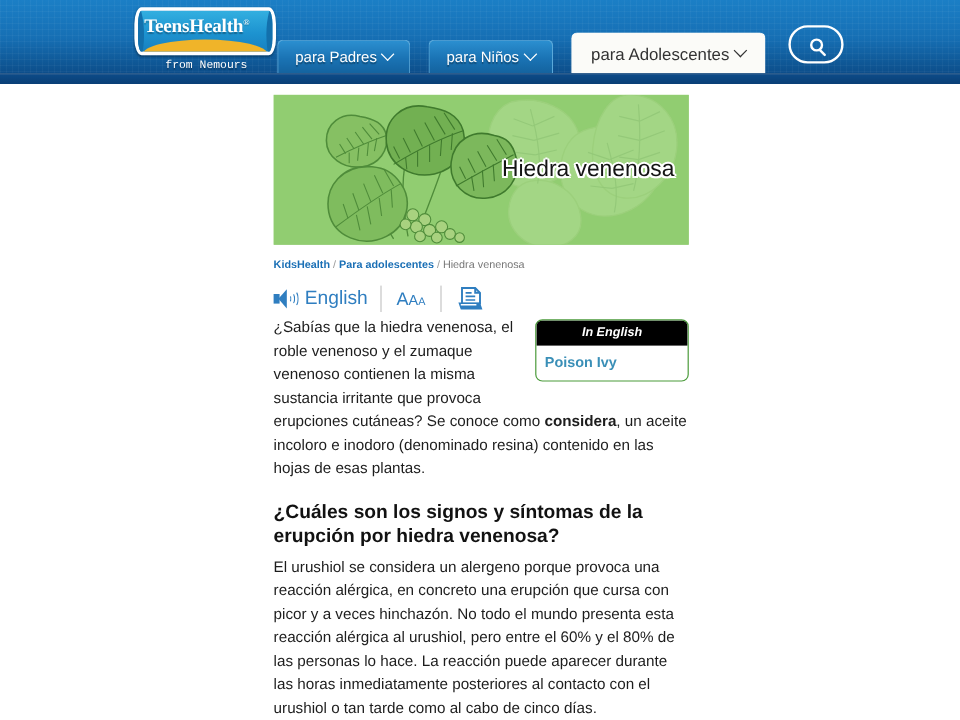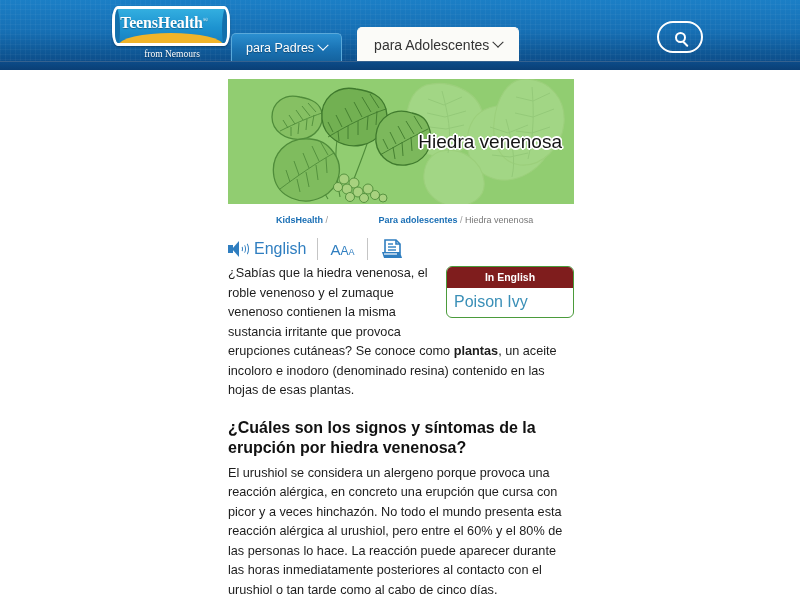--- a/index.html
+++ b/index.html
@@ -89,21 +89,21 @@
     bottom: -14px;
     height: 24px;
     border-radius: 50%;
     background: #f0b429;
     z-index: 2;
   }
   .logo-sub {
     margin-top: 3px;
     font-size: 9.5px;
     color: #ffffff;
-    font-family: Liberation Serif, serif;
+    font-family: Liberation Mono, monospace;
     text-shadow: 0 1px 1px rgba(0,0,0,0.35);
   }
 
   
   .nav-tabs {
     position: absolute;
     left: 231px;
     bottom: 9px;
     display: flex;
     align-items: flex-end;
@@ -214,21 +214,20 @@
     font-size: 9px;
     color: #8b8b8b;
     line-height: 12px;
     white-space: nowrap;
   }
   .breadcrumb a {
     color: #1a6fb5;
     font-weight: bold;
     text-decoration: none;
     cursor: pointer;
-    margin-left: 48px;
   }
   .breadcrumb .sep { color: #9a9a9a; font-weight: normal; }
   .breadcrumb .cur { color: #777777; }
 
   
   .toolbar {
     margin-top: 10px;
     display: flex;
     align-items: center;
     height: 26px;
@@ -295,33 +294,35 @@
   .in-english {
     float: right;
     width: 128px;
     margin: 2px 0 6px 14px;
     border: 1px solid #4b9b3b;
     border-radius: 6px;
     background: #ffffff;
     overflow: hidden;
   }
   .ie-head {
-    background: #7f1d1d;
+    background: #000000;
     color: #ffffff;
     font-size: 10.5px;
     font-weight: bold;
     text-align: center;
     padding: 4px 0 5px;
+    font-style: italic;
   }
   .ie-body { padding: 5px 7px 6px; }
   .ie-link {
-    font-size: 16px;
+    font-size: 12px;
     color: #3a8fb7;
     text-decoration: none;
     cursor: pointer;
+    font-weight: bold;
   }
 
   
   .para {
     font-size: 12.7px;
     line-height: 19.5px;
     color: #1d1d1d;
     margin-top: 2px;
     text-align: left;
   }
@@ -349,20 +350,24 @@
       <div class="logo-text">
         <span>TeensHealth</span><span class="logo-tm">®</span>
       </div>
     </div>
     <div class="logo-sub">from Nemours</div>
   </div>
 
   <div class="nav-tabs">
     <div class="nav-tab">
       <span>para Padres</span>
+      <span class="chevron"></span>
+    </div>
+    <div class="nav-tab">
+      <span>para Niños</span>
       <span class="chevron"></span>
     </div>
     <div class="nav-tab active">
       <span>para Adolescentes</span>
       <span class="chevron"></span>
     </div>
   </div>
 
   <div class="search-btn">
     <span class="mag-glass"></span>
@@ -487,21 +492,21 @@
     </div>
 
     <div class="clearfix">
       <div class="in-english">
         <div class="ie-head">In English</div>
         <div class="ie-body">
           <a class="ie-link">Poison Ivy</a>
         </div>
       </div>
 
-      <p class="para"><span>¿Sabías que la hiedra venenosa, el roble venenoso y el zumaque venenoso contienen la misma sustancia irritante que provoca erupciones cutáneas? Se conoce como </span><b>plantas</b><span>, un aceite incoloro e inodoro (denominado resina) contenido en las hojas de esas plantas.</span></p>
+      <p class="para"><span>¿Sabías que la hiedra venenosa, el roble venenoso y el zumaque venenoso contienen la misma sustancia irritante que provoca erupciones cutáneas? Se conoce como </span><b>considera</b><span>, un aceite incoloro e inodoro (denominado resina) contenido en las hojas de esas plantas.</span></p>
     </div>
 
     <h2 class="sec-head">¿Cuáles son los signos y síntomas de la erupción por hiedra venenosa?</h2>
 
     <p class="para second">El urushiol se considera un alergeno porque provoca una reacción alérgica, en concreto una erupción que cursa con picor y a veces hinchazón. No todo el mundo presenta esta reacción alérgica al urushiol, pero entre el 60% y el 80% de las personas lo hace. La reacción puede aparecer durante las horas inmediatamente posteriores al contacto con el urushiol o tan tarde como al cabo de cinco días. Típicamente, la piel se pone roja, empieza a picar, se hincha y se llena de ampollas o vesículas. Al cabo de pocos días, es posible que las ampollas se cubran de costras y se empiece a descamar. La erupción provocada por la hiedra venenosa tarda entre una y dos semanas en curarse.</p>
 
   </div>
 </div>
 
 </body></html>

